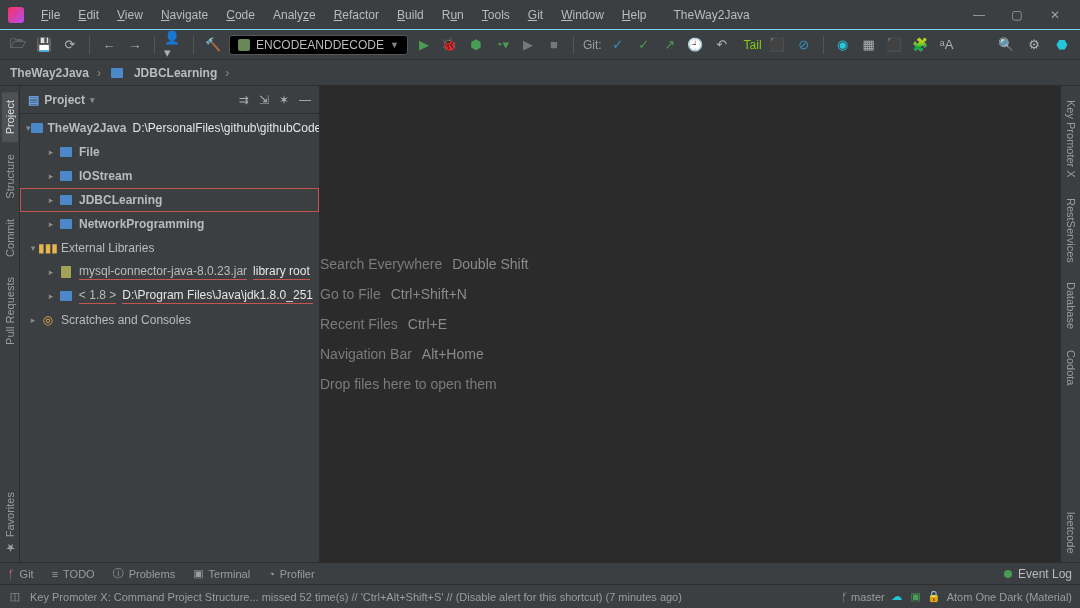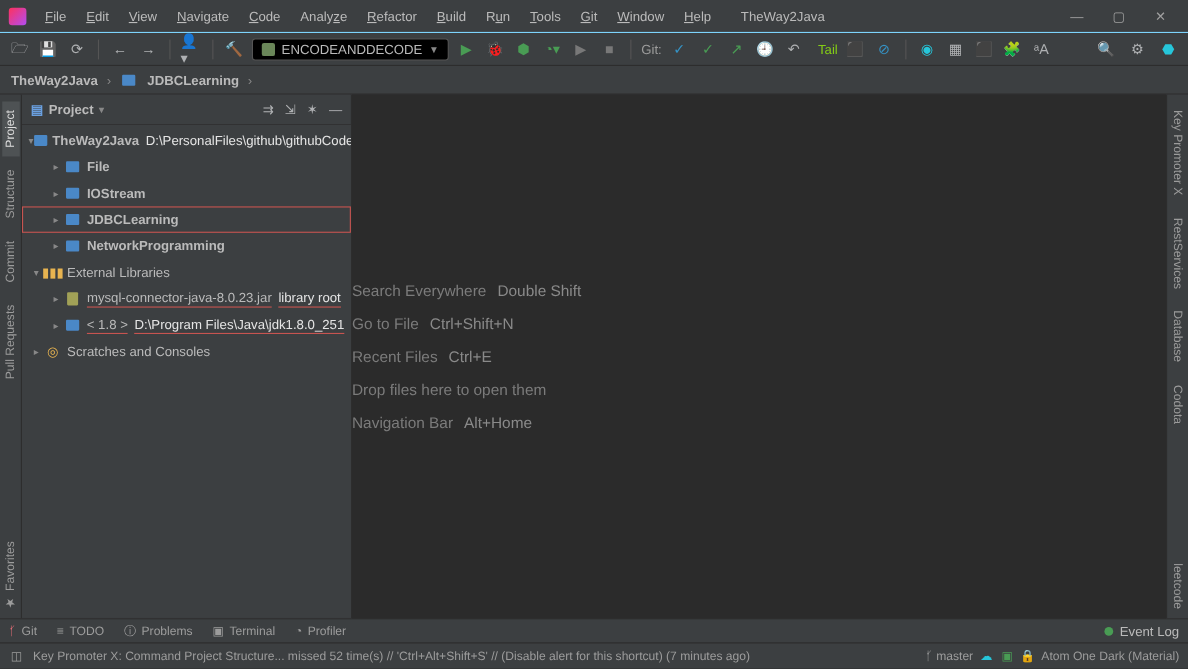--- a/index.html
+++ b/index.html
@@ -256,25 +256,25 @@
       </div>
     <div class="hint-row">
         <span class="hint-action">Go to File</span>
         <span class="hint-key">Ctrl+Shift+N</span>
       </div>
     <div class="hint-row">
         <span class="hint-action">Recent Files</span>
         <span class="hint-key">Ctrl+E</span>
       </div>
     <div class="hint-row">
-        <span class="hint-action">Drop files here to open them</span>
-      </div>
-    <div class="hint-row">
         <span class="hint-action">Navigation Bar</span>
         <span class="hint-key">Alt+Home</span>
+      </div>
+    <div class="hint-row">
+        <span class="hint-action">Drop files here to open them</span>
       </div>
   </div>
 
   <div class="right-gutter">
     <div class="gutter-tab">
         <span>Key Promoter X</span>
       </div>
     <div class="gutter-tab">
         <span>RestServices</span>
       </div>

